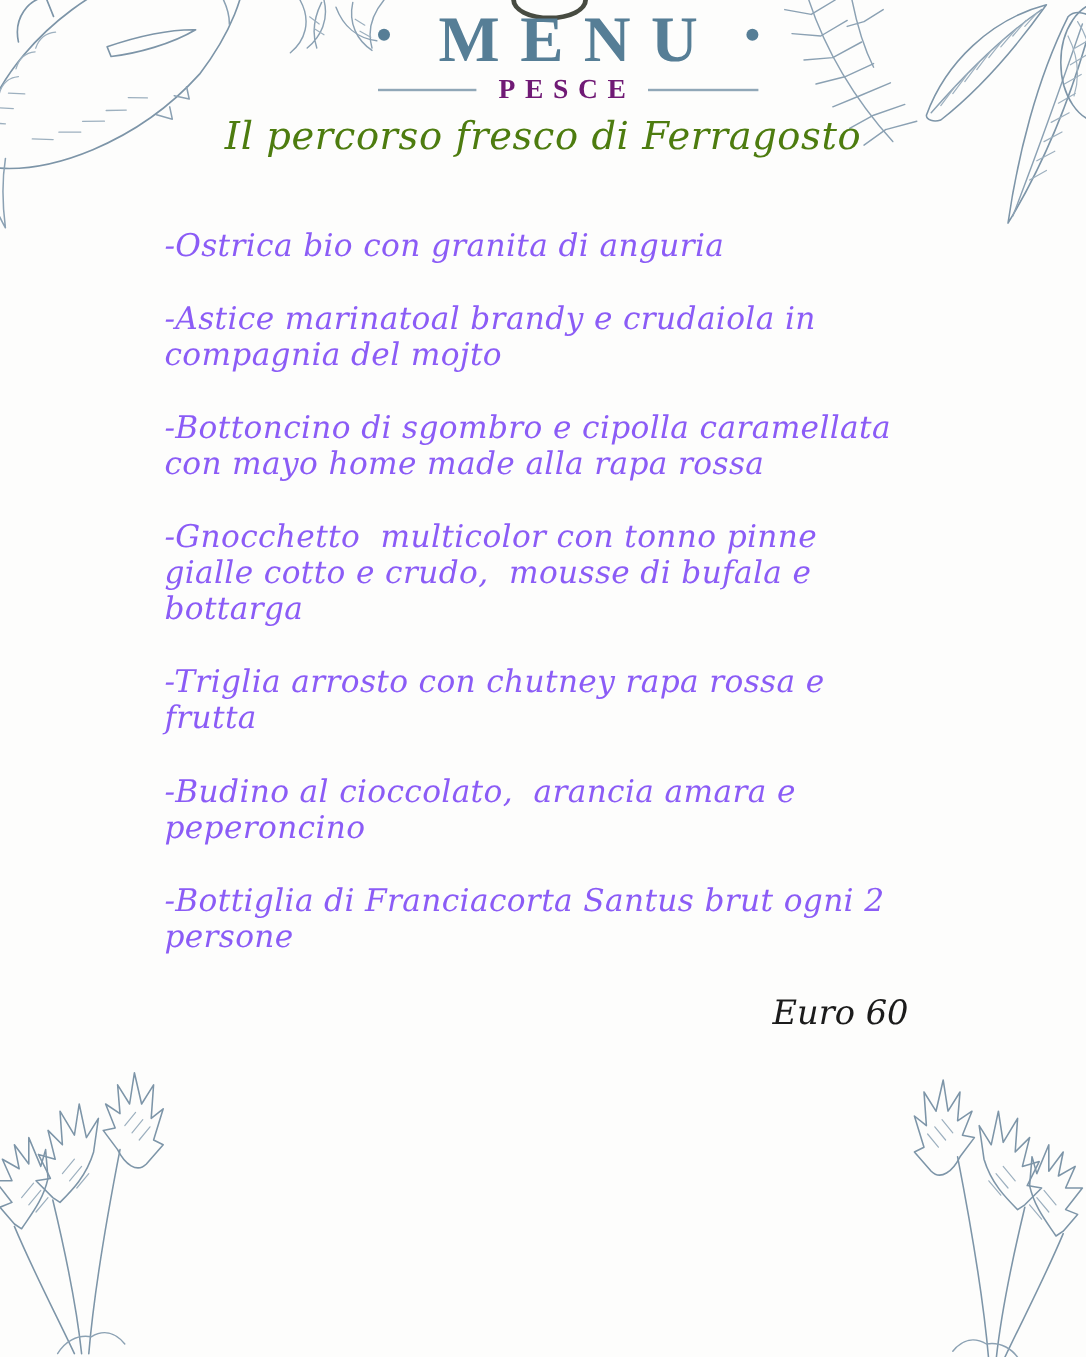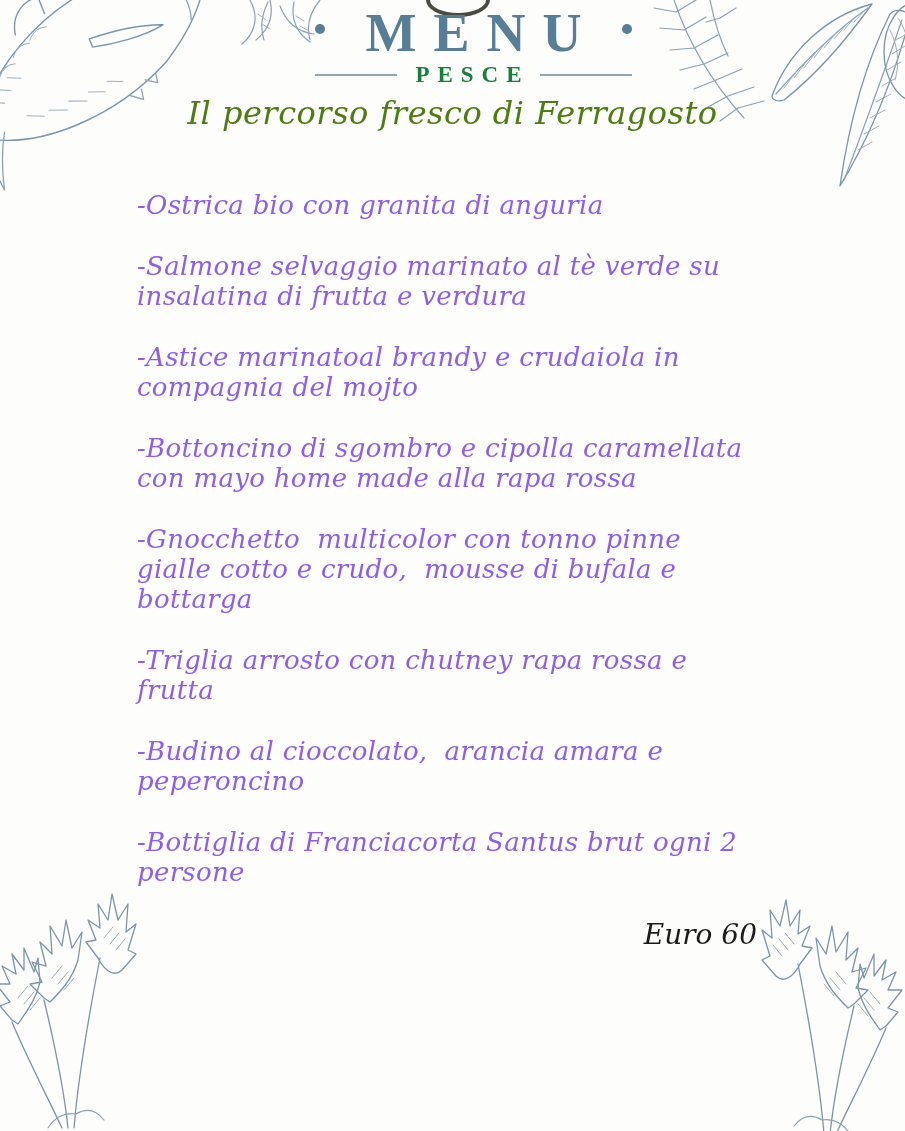--- a/index.html
+++ b/index.html
@@ -28,21 +28,21 @@
     font-family:"Liberation Serif", serif;font-weight:700;
     font-size:54px;letter-spacing:17px;color:#567e96;line-height:1;
     text-indent:17px;
   }
   .pesce-line{display:flex;align-items:center;justify-content:center;margin-top:3px;}
   .rule{height:2px;background:#90a7b7;display:inline-block;}
   .rule.left{width:82px;margin-right:10px;}
   .rule.right{width:92px;margin-left:10px;}
   .pesce-word{
     font-family:"Liberation Serif", serif;font-weight:700;
-    font-size:23px;letter-spacing:8px;color:#15803d;line-height:1;text-indent:8px;
+    font-size:23px;letter-spacing:8px;color:#701a75;line-height:1;text-indent:8px;
   }
 
   
   .heading{
     position:absolute;left:0;top:94px;width:100%;text-align:center;
     font-style:italic;font-size:32px;color:#4d7c0f;letter-spacing:0.5px;
   }
   .items{position:absolute;left:137px;top:190px;width:628px;}
   .menu-item{
     font-style:italic;font-size:26px;line-height:30px;color:#8b5cf6;
@@ -128,22 +128,20 @@
       <path class="hatch" d="M90,150 l14,-8 M96,134 l15,-8 M102,118 l15,-8 M108,102 l15,-8 M114,86 l14,-8 M119,70 l14,-8 M124,54 l13,-8 M128,40 l12,-7"></path>
       <ellipse class="stroke-d" cx="150" cy="52" rx="34" ry="50"></ellipse>
       <path class="hatch" d="M130,18 C142,36 146,62 138,88 M141,14 C153,36 157,64 147,92 M122,30 C130,46 132,64 127,80"></path>
     </svg>
   </div>
 
   <div class="heading">Il percorso fresco di Ferragosto</div>
 
   <div class="items">
     <div class="menu-item">-Ostrica bio con granita di anguria</div>
-    <div class="menu-item">-Salmone selvaggio marinato al tè verde su
-insalatina di frutta e verdura</div>
     <div class="menu-item">-Astice marinatoal brandy e crudaiola in
 compagnia del mojto</div>
     <div class="menu-item">-Bottoncino di sgombro e cipolla caramellata
 con mayo home made alla rapa rossa</div>
     <div class="menu-item">-Gnocchetto  multicolor con tonno pinne
 gialle cotto e crudo,  mousse di bufala e
 bottarga</div>
     <div class="menu-item">-Triglia arrosto con chutney rapa rossa e
 frutta</div>
     <div class="menu-item">-Budino al cioccolato,  arancia amara e

